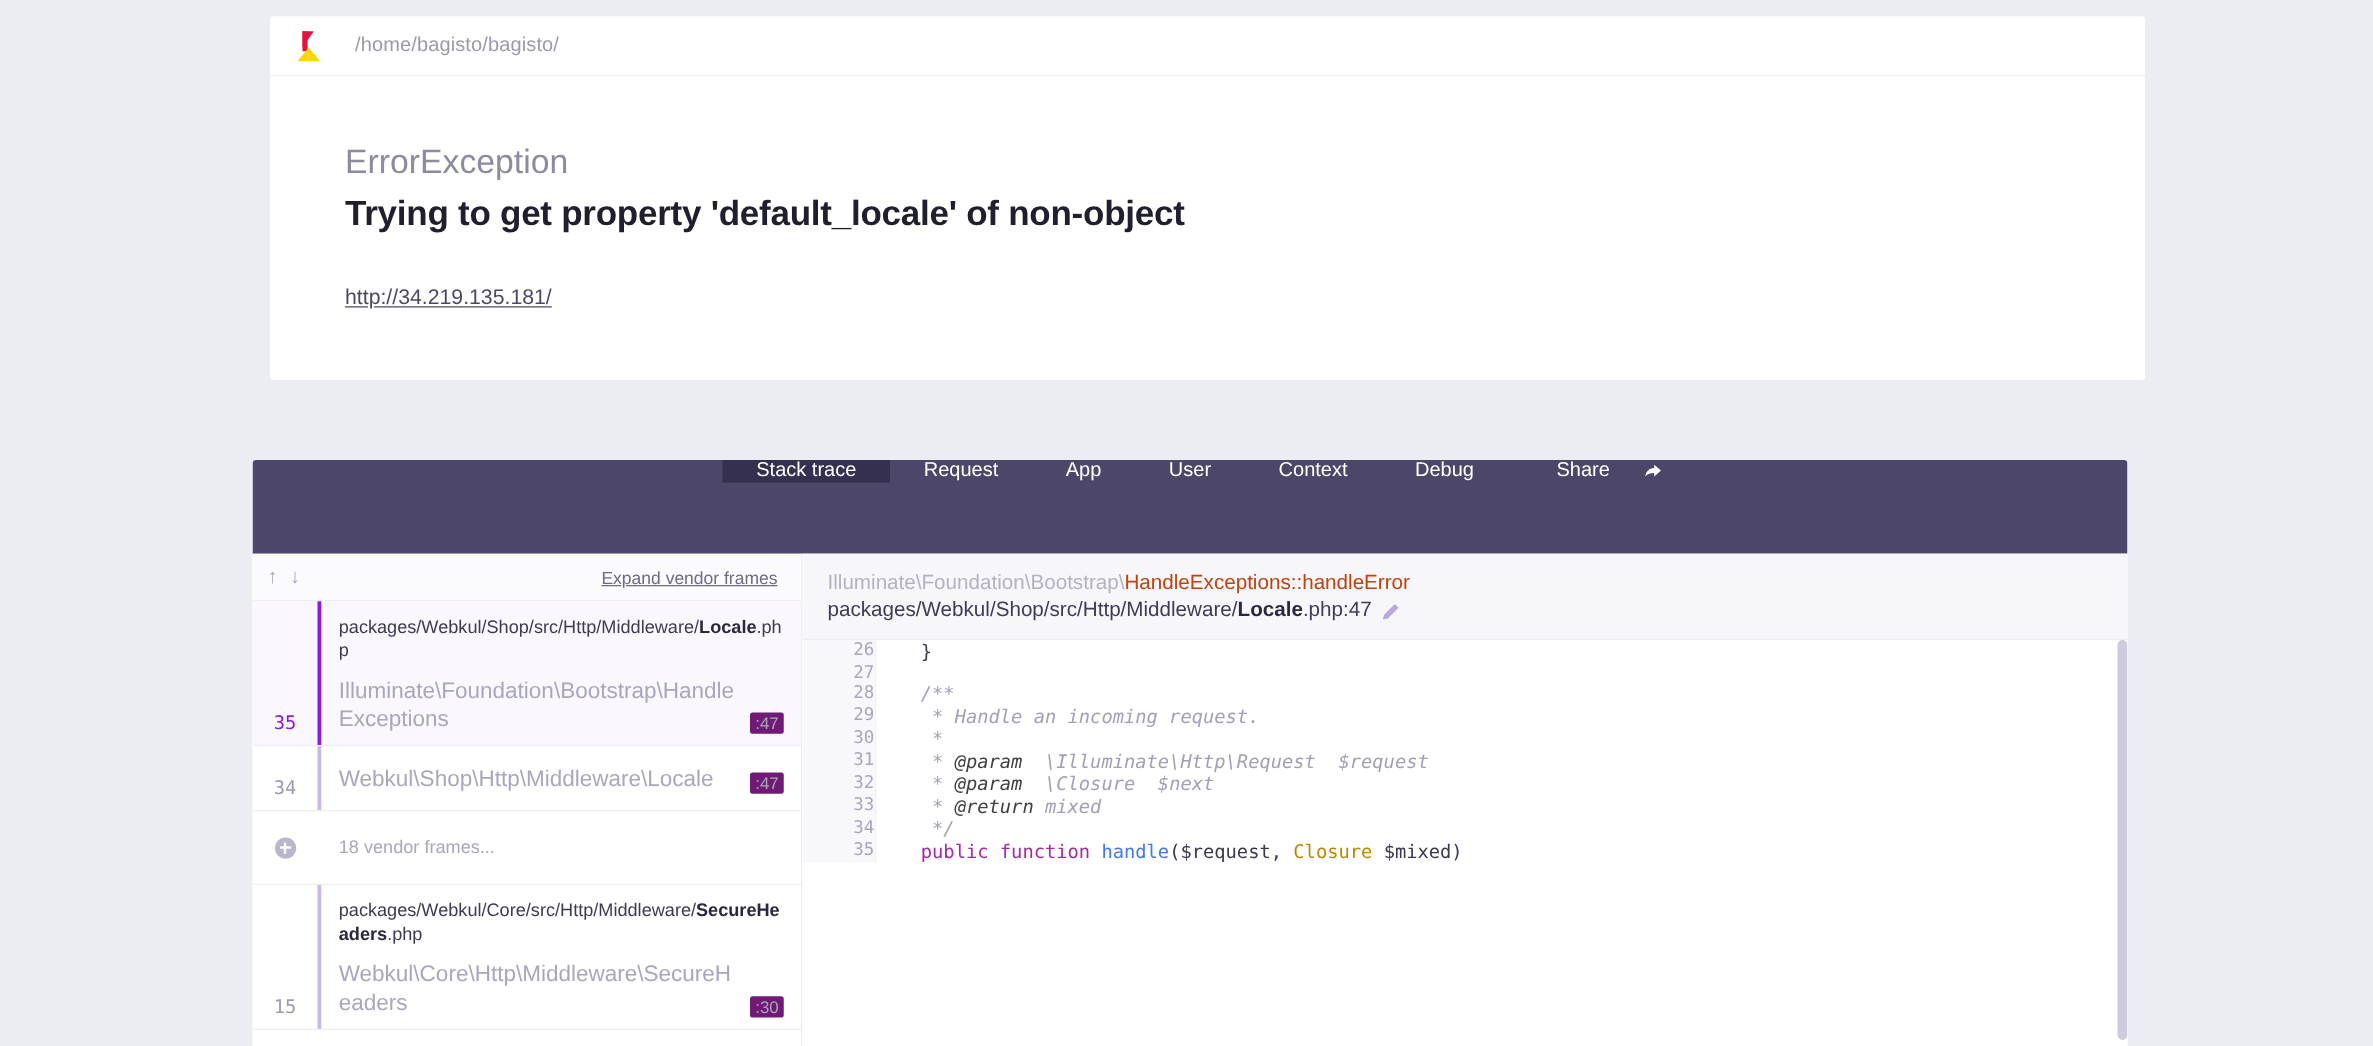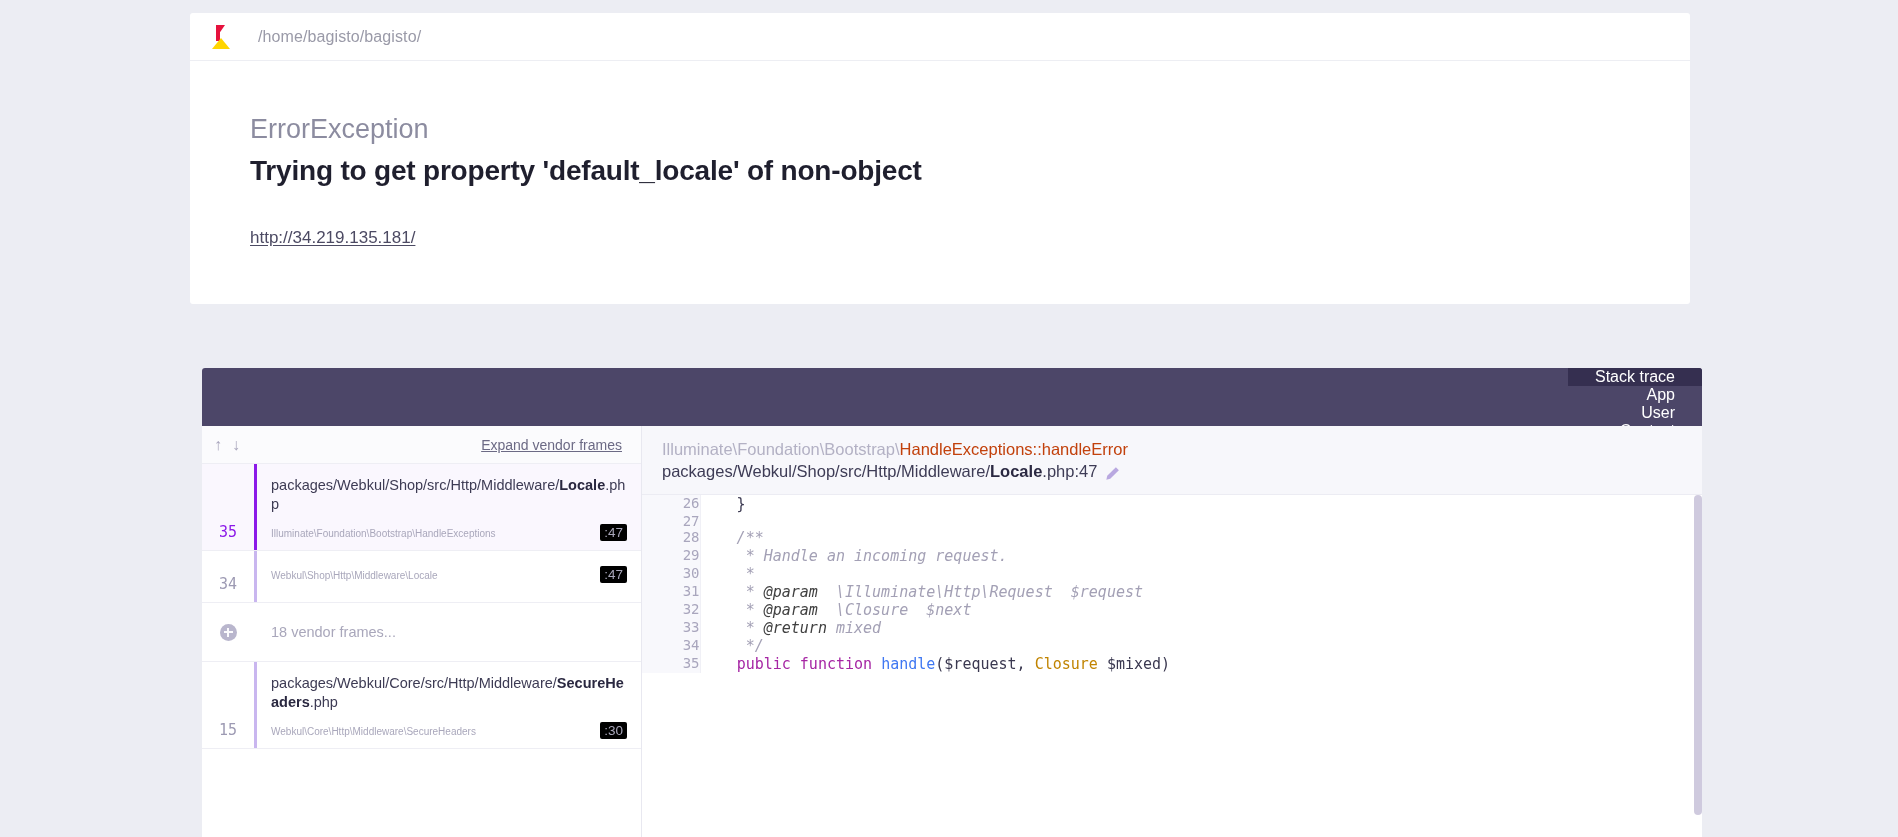--- a/index.html
+++ b/index.html
@@ -10,21 +10,21 @@
     background: #ecedf3;
     font-family: "Liberation Sans", sans-serif;
     -webkit-font-smoothing: antialiased;
   }
 
   .page { position: relative; width: 1898px; height: 837px; }
 
   
   .top-card {
     position: absolute;
-    left: 190px; top: 13px;
+    left: 216px; top: 13px;
     width: 1500px;
     background: #ffffff;
     border-radius: 3px;
   }
   .app-bar {
     display: flex;
     align-items: center;
     height: 48px;
     padding: 0 0 0 22px;
     border-bottom: 1px solid #edeef3;
@@ -87,26 +87,25 @@
     position: absolute;
     left: 202px; top: 368px;
     width: 1500px;
     height: 469px;
     background: #ffffff;
     border-radius: 3px 3px 0 0;
     overflow: hidden;
   }
 
   .tabbar {
-    height: 58px;
+    height: 75px;
     background: #4c4668;
     display: flex;
-    align-items: flex-end;
+    align-items: flex-start;
     padding-left: 376px;
-    flex-direction: column;
   }
   .tab {
     display: flex; align-items: center;
     padding: 0 27px;
     font-size: 16px;
     color: #ffffff;
     cursor: pointer;
     white-space: nowrap;
   }
   .tab.active { background: #352f50; }
@@ -179,30 +178,30 @@
     word-break: break-all;
     margin-bottom: 11px;
   }
   .frame-file b { font-weight: 700; color: #2a2840; }
   .frame-class-row {
     display: flex;
     align-items: flex-end;
     gap: 8px;
   }
   .frame-class {
-    font-size: 10px;
+    font-size: 18px;
     color: #a9a7bb;
     line-height: 1.28;
     word-break: break-all;
     flex: 1;
   }
   .frame-line {
     font-size: 13.5px;
     color: #a9a7bb;
-    background: #000000;
+    background: #701a75;
     padding: 1px 4px;
     border-radius: 2px;
     white-space: nowrap;
   }
   .frame.compact .frame-main { padding-top: 15px; padding-bottom: 13px; }
 
   .frame.vendor { min-height: 58px; align-items: center; }
   .frame.vendor .frame-num { align-items: center; padding-bottom: 0; }
   .plus-circle {
     width: 17px; height: 17px; border-radius: 50%;
@@ -328,20 +327,21 @@
       <div class="exception-message">Trying to get property 'default_locale' of non-object</div>
       <a class="exception-url" href="#">http://34.219.135.181/</a>
     </div>
 
   </div>
 
   <div class="trace-panel">
 
     <div class="tabbar">
       <div class="tab active">Stack trace</div>
+      <div class="tab">Request</div>
       <div class="tab">App</div>
       <div class="tab">User</div>
       <div class="tab">Context</div>
       <div class="tab">Debug</div>
       <div class="tab-divider"></div>
       <div class="tab share">
         <span>Share</span>
         <span class="share-icon">
           <svg viewBox="0 0 20 20" width="17" height="17" fill="#ffffff">
             <path d="M11 3.2v3.1C5.9 6.6 3.2 9.9 2.6 14.4c1.7-2.2 3.9-3.3 8.4-3.3v3.2l6.4-5.6L11 3.2z"></path>

